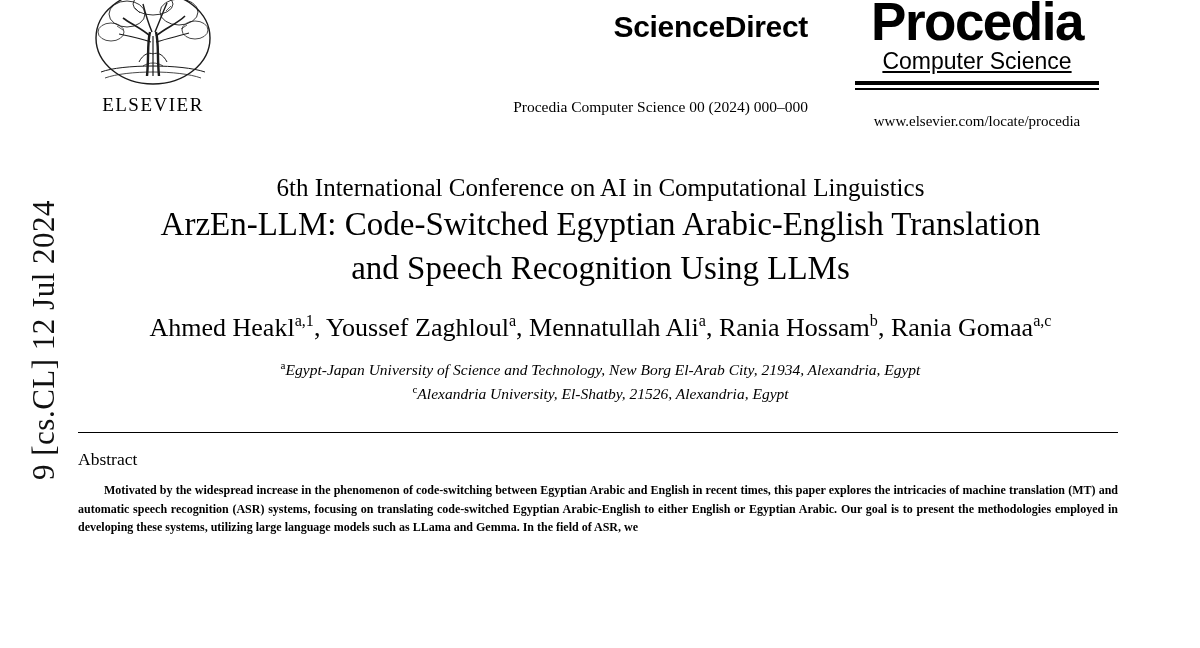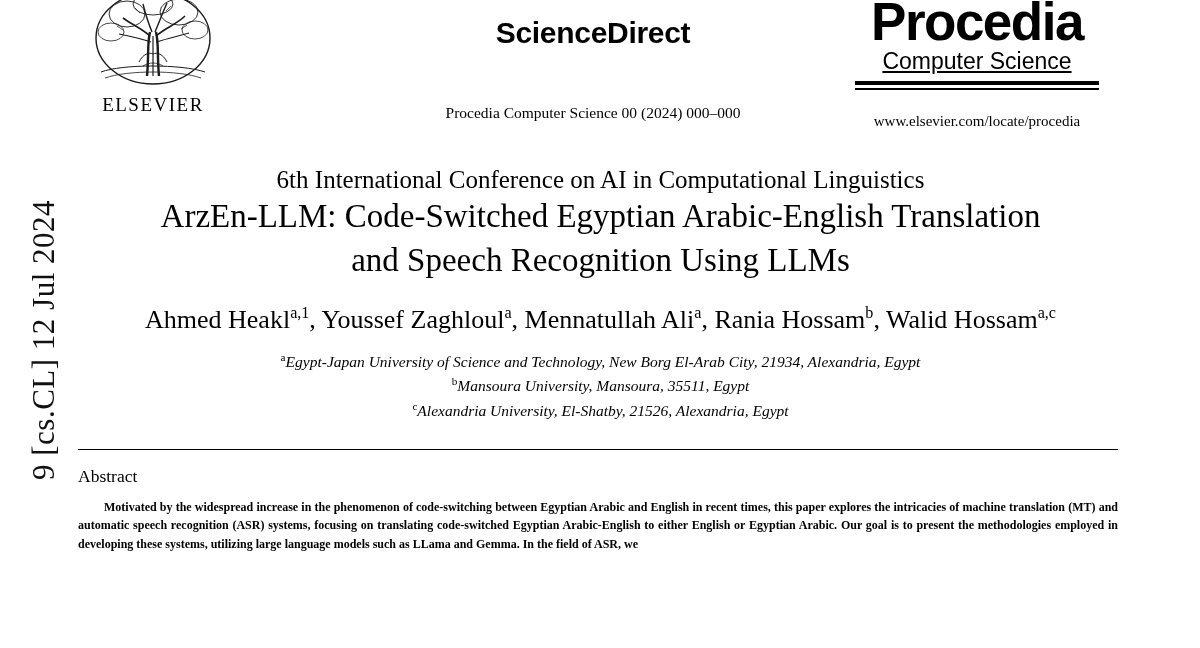--- a/index.html
+++ b/index.html
@@ -64,23 +64,23 @@
   .elsevier .brand {
     font-family: Liberation Serif, serif;
     font-size: 19px;
     letter-spacing: 1.5px;
     margin-top: 2px;
   }
 
   .sd-block {
     position: absolute;
     left: 300px;
-    top: 16px;
+    top: 10px;
     width: 430px;
-    text-align: center;
+    text-align: right;
   }
   .sd-title {
     font-family: "Liberation Sans", sans-serif;
     font-weight: bold;
     font-size: 30px;
     letter-spacing: -0.3px;
   }
   .sd-journal {
     margin-top: 54px;
     font-family: "Liberation Serif", serif;
@@ -122,21 +122,21 @@
   .procedia-url {
     margin-top: 23px;
     font-family: "Liberation Serif", serif;
     font-size: 15px;
   }
 
   
   .conf {
     text-align: center;
     font-size: 25px;
-    margin-top: 16px;
+    margin-top: 24px;
   }
   .paper-title {
     text-align: center;
     font-size: 33px;
     line-height: 1.32;
     margin-top: 1px;
     padding: 0 8px;
   }
   .authors {
     text-align: center;
@@ -243,26 +243,25 @@
   <div class="paper-title">
     <span>ArzEn-LLM: Code-Switched Egyptian Arabic-English Translation</span><br>
     <span>and Speech Recognition Using LLMs</span>
   </div>
 
   <div class="authors">
     <span><span>Ahmed Heakl</span><sup>a,1</sup></span>,
     <span><span>Youssef Zaghloul</span><sup>a</sup></span>,
     <span><span>Mennatullah Ali</span><sup>a</sup></span>,
     <span><span>Rania Hossam</span><sup>b</sup></span>,
-    <span><span>Walid Hossam</span><sup>a,c</sup></span>
+    <span><span>Rania Gomaa</span><sup>a,c</sup></span>
   </div>
 
   <div class="affiliations">
     <div><sup>a</sup><span>Egypt-Japan University of Science and Technology, New Borg El-Arab City, 21934, Alexandria, Egypt</span></div>
-    <div><sup>b</sup><span>Mansoura University, Mansoura, 35511, Egypt</span></div>
     <div><sup>c</sup><span>Alexandria University, El-Shatby, 21526, Alexandria, Egypt</span></div>
   </div>
 
   <div class="rule"></div>
   <div class="abstract-head">Abstract</div>
   <div class="abstract-body">Motivated by the widespread increase in the phenomenon of code-switching between Egyptian Arabic and English in recent times, this paper explores the intricacies of machine translation (MT) and automatic speech recognition (ASR) systems, focusing on translating code-switched Egyptian Arabic-English to either English or Egyptian Arabic. Our goal is to present the methodologies employed in developing these systems, utilizing large language models such as LLama and Gemma. In the field of ASR, we</div>
 
 </div>
 
 </body></html>

